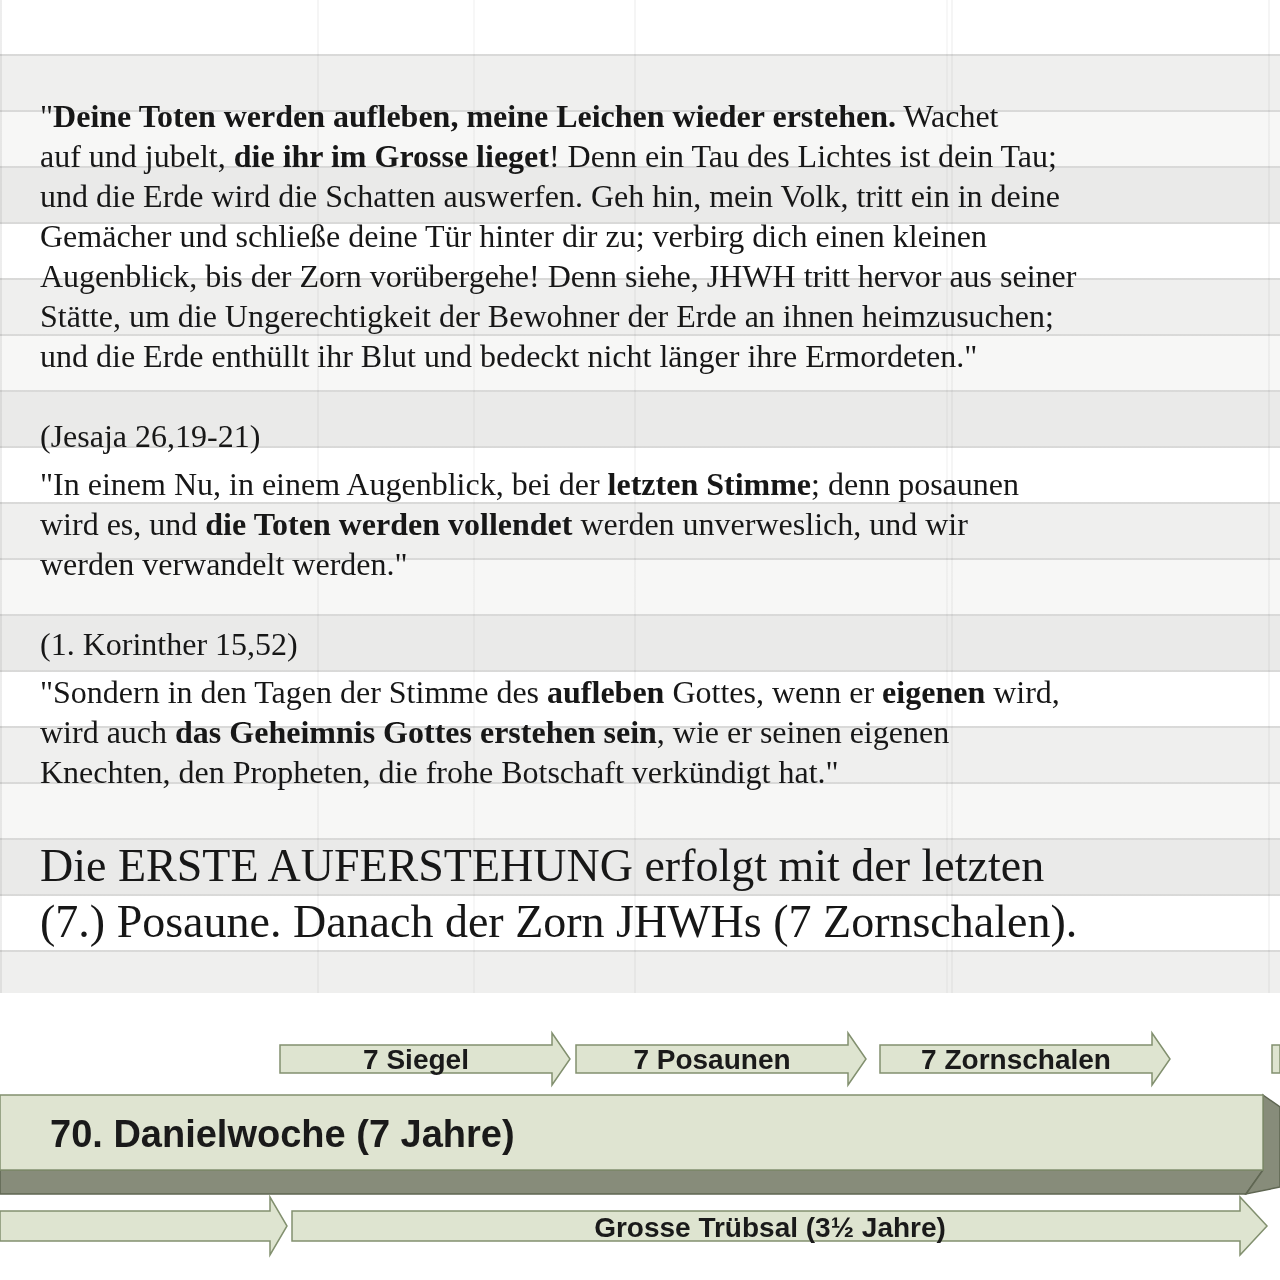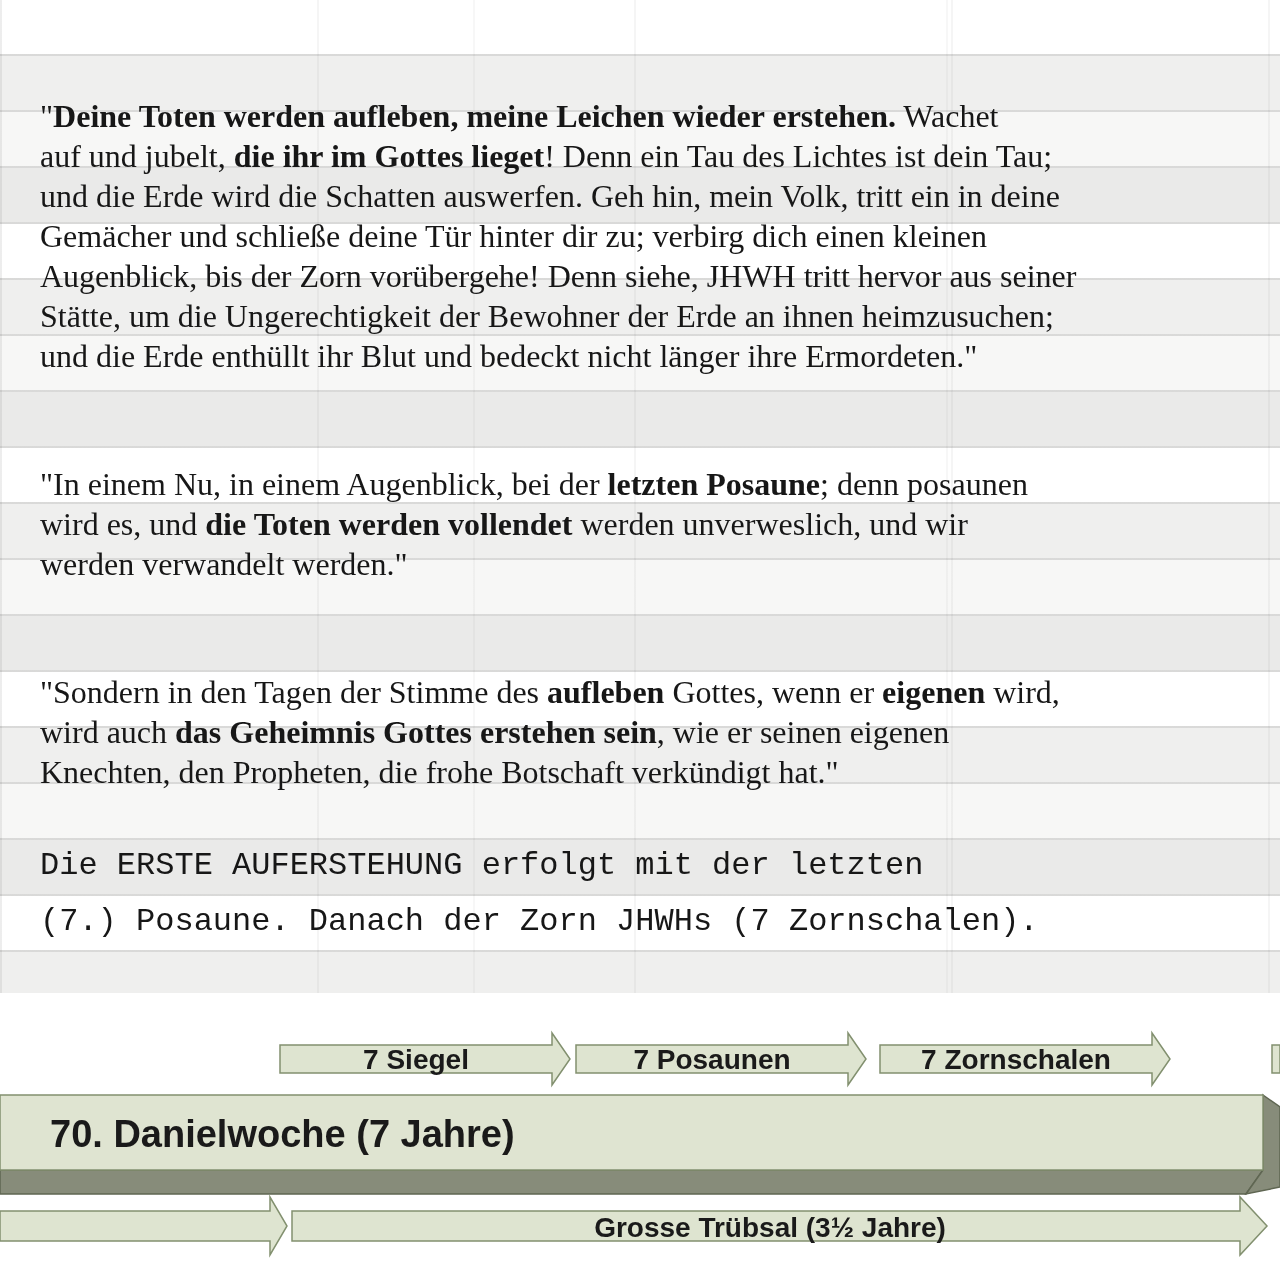--- a/index.html
+++ b/index.html
@@ -26,55 +26,56 @@
   }
   .quote{
     position:absolute;left:40px;width:1205px;
     font-size:32px;line-height:40px;color:#171717;
     white-space:pre-line;
   }
   .quote p{margin:0;}
   .b{font-weight:bold;text-align:center;}
   .conclusion{
     position:absolute;left:40px;top:838px;width:1210px;
-    font-size:32px;line-height:56px;color:#171717;
+    font-size:46px;line-height:56px;color:#171717;
     white-space:pre-line;
-    font-family:Liberation Mono, monospace;
   }
   .timeline-svg{position:absolute;left:0;top:0;}
   .shape{stroke:#82906f;stroke-width:1.5;}
   .shape-dark{stroke:#5f6652;stroke-width:1.5;}
   .lbl{
     font-family:"Liberation Sans", sans-serif;
     font-weight:700;fill:#1a1a1a;
   }
   .lbl-arrow{font-size:28px;}
   .lbl-bar{font-size:38px;}
 </style>
 </head>
 <body>
 
 <div class="slide">
 
   <div class="wood"></div>
 
   <section class="quote" style="top:56px;">
     <p><span class="r">"</span><span class="b">Deine Toten werden aufleben, meine Leichen wieder erstehen.</span><span class="r"> Wachet
-auf und jubelt, </span><span class="b">die ihr im Gottes lieget</span><span class="r">! Denn ein Tau des Lichtes ist dein Tau;
+auf und jubelt, </span><span class="b">die ihr im Grosse lieget</span><span class="r">! Denn ein Tau des Lichtes ist dein Tau;
 und die Erde wird die Schatten auswerfen. Geh hin, mein Volk, tritt ein in deine
 Gemächer und schließe deine Tür hinter dir zu; verbirg dich einen kleinen
 Augenblick, bis der Zorn vorübergehe! Denn siehe, JHWH tritt hervor aus seiner
 Stätte, um die Ungerechtigkeit der Bewohner der Erde an ihnen heimzusuchen;
 und die Erde enthüllt ihr Blut und bedeckt nicht länger ihre Ermordeten."</span></p>
+    <p>(Jesaja 26,19-21)</p>
   </section>
 
   <section class="quote" style="top:424px;">
-    <p><span class="r">"In einem Nu, in einem Augenblick, bei der </span><span class="b">letzten Posaune</span><span class="r">; denn posaunen
+    <p><span class="r">"In einem Nu, in einem Augenblick, bei der </span><span class="b">letzten Stimme</span><span class="r">; denn posaunen
 wird es, und </span><span class="b">die Toten werden vollendet</span><span class="r"> werden unverweslich, und wir
 werden verwandelt werden."</span></p>
+    <p>(1. Korinther 15,52)</p>
   </section>
 
   <section class="quote" style="top:632px;">
     <p><span class="r">"Sondern in den Tagen der Stimme des </span><span class="b">aufleben</span><span class="r"> Gottes, wenn er </span><span class="b">eigenen</span><span class="r"> wird,
 wird auch </span><span class="b">das Geheimnis Gottes erstehen sein</span><span class="r">, wie er seinen eigenen
 Knechten, den Propheten, die frohe Botschaft verkündigt hat."</span></p>
   </section>
 
   <div class="conclusion">Die ERSTE AUFERSTEHUNG erfolgt mit der letzten
 (7.) Posaune. Danach der Zorn JHWHs (7 Zornschalen).</div>

